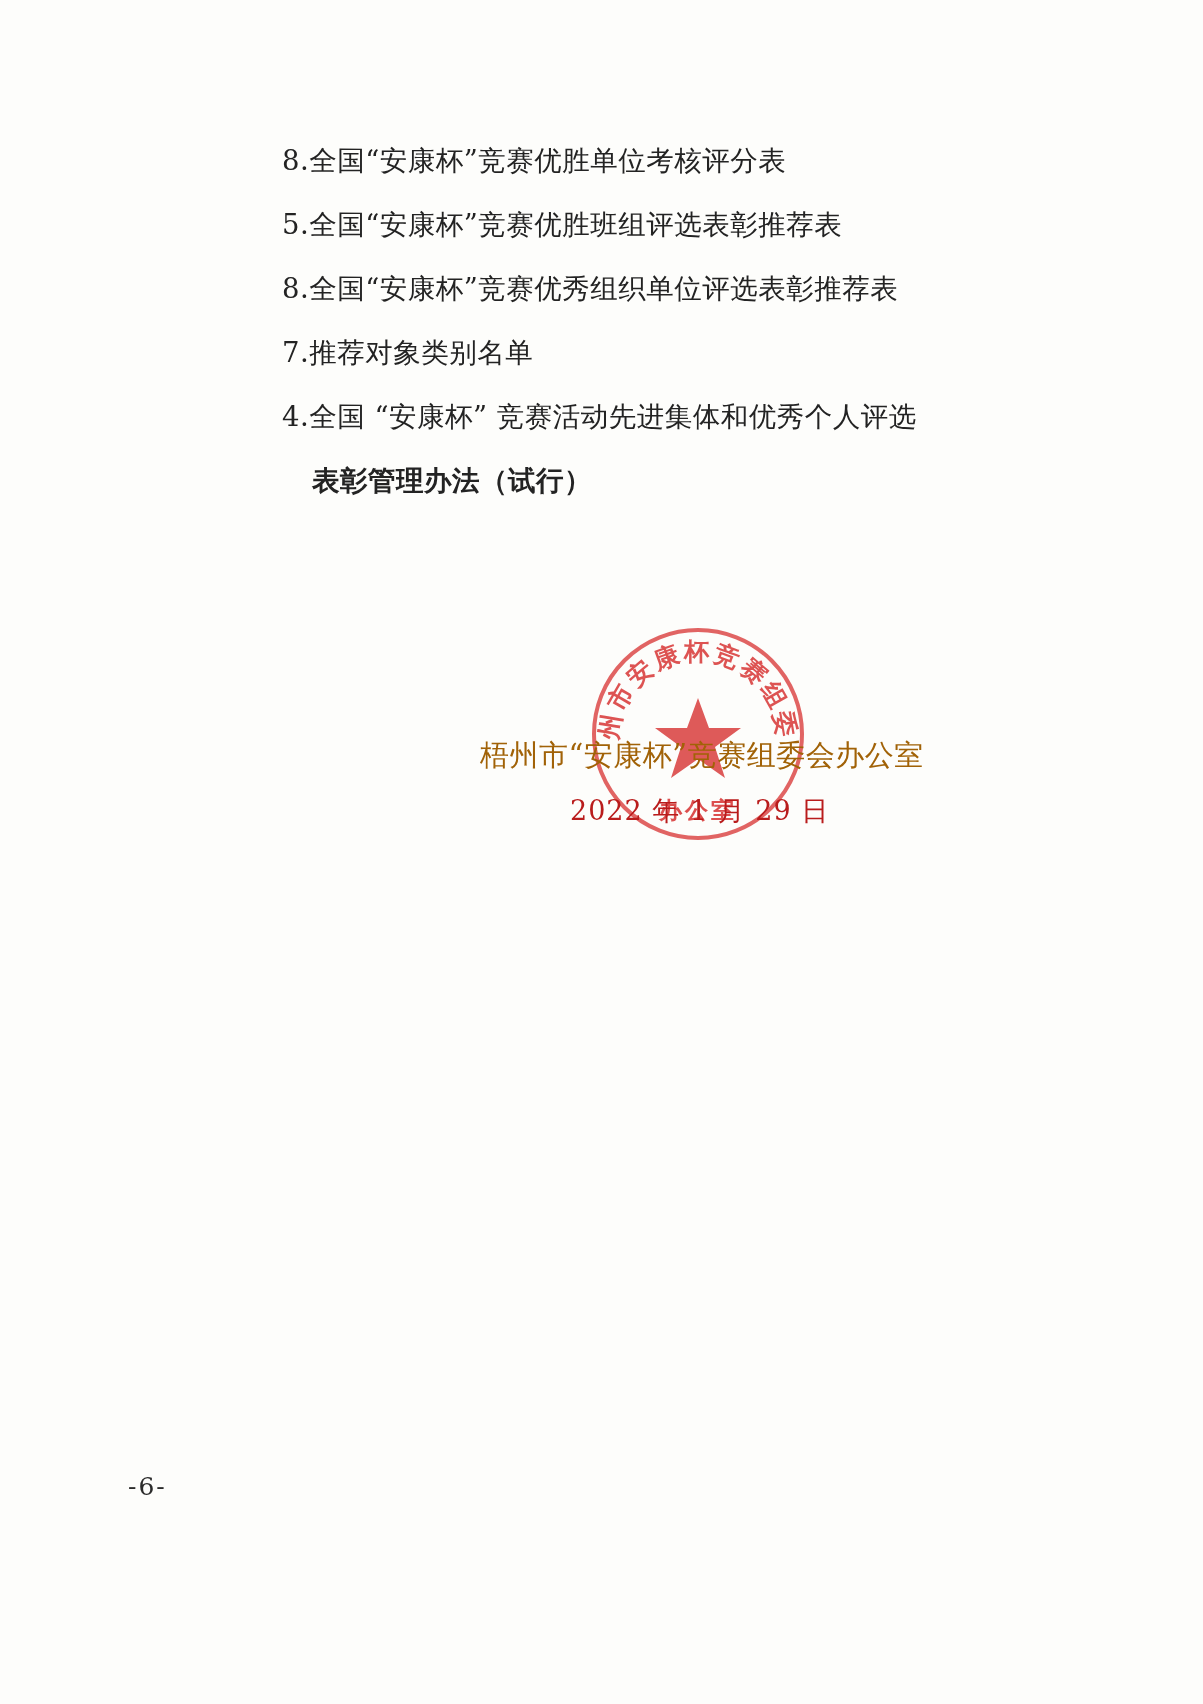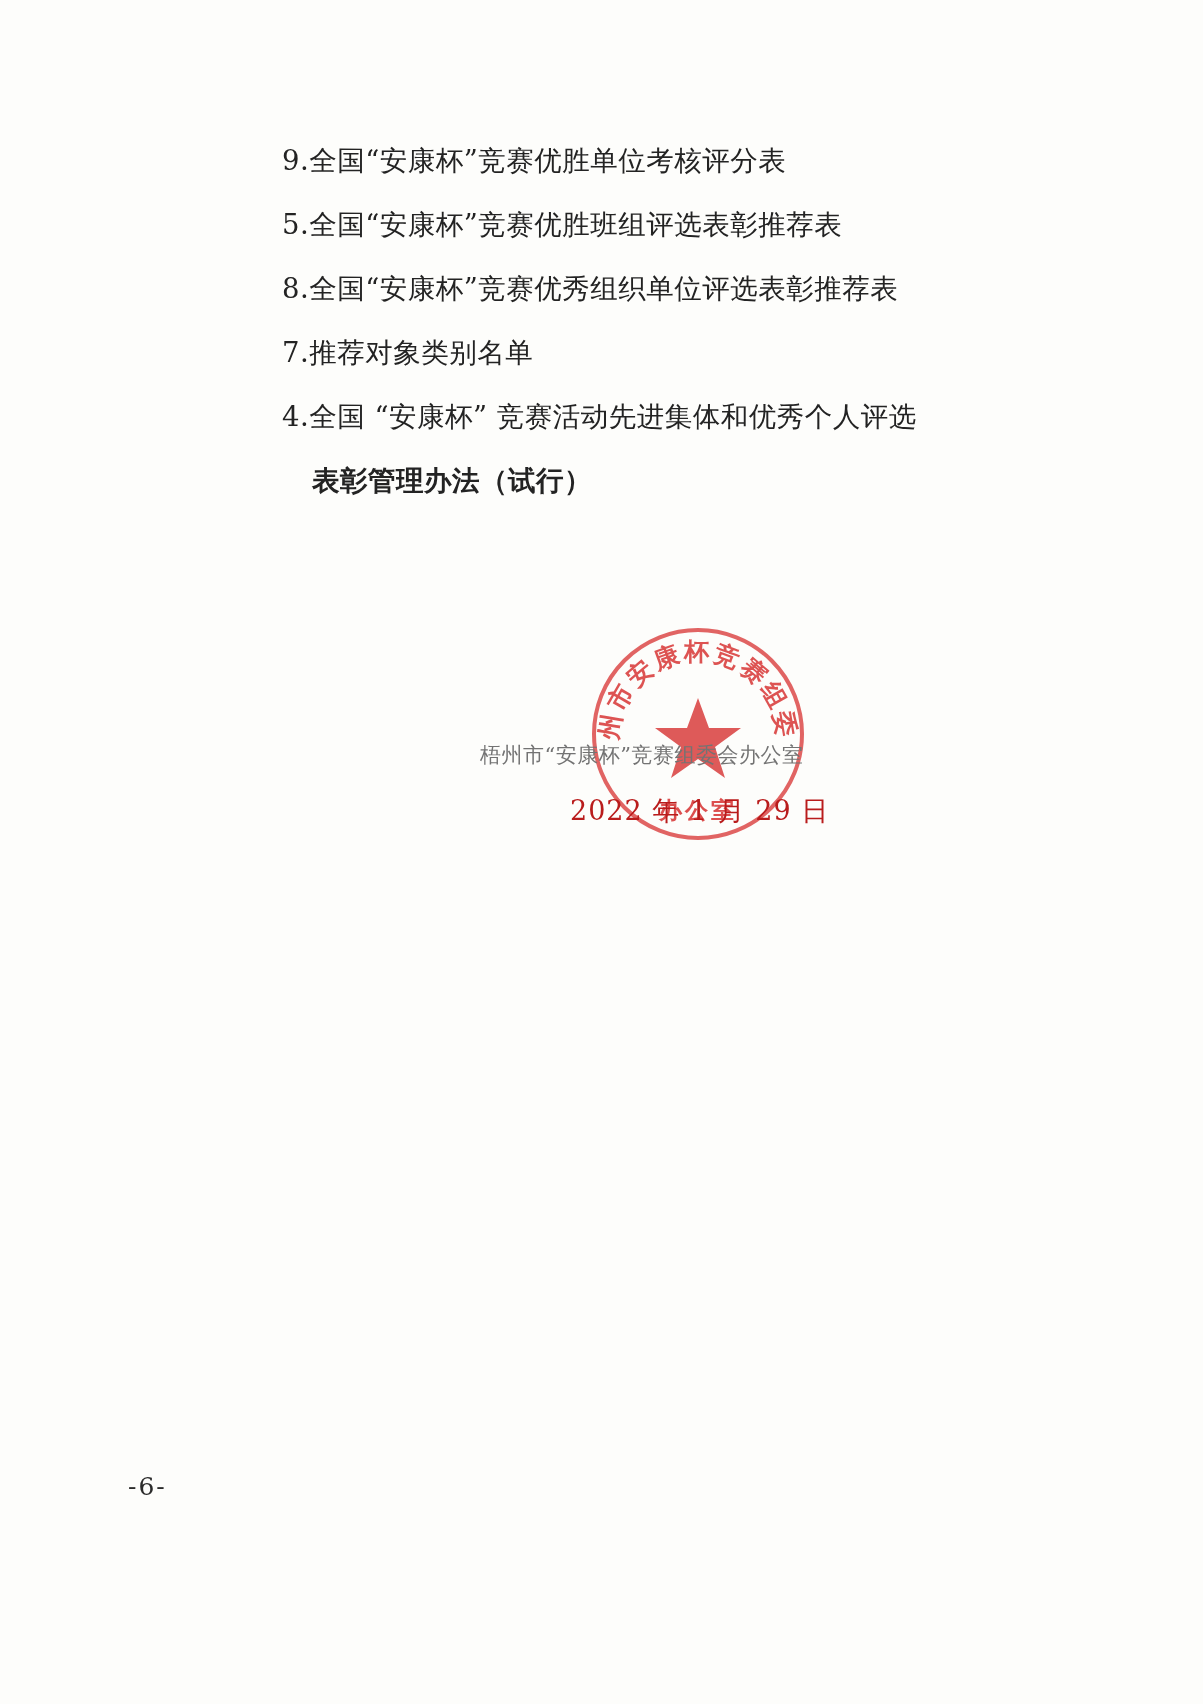--- a/index.html
+++ b/index.html
@@ -39,23 +39,23 @@
     font-weight: bold;
   }
   .signature-block {
     position: absolute;
     left: 480px;
     top: 735px;
     width: 470px;
     text-align: left;
   }
   .sign-org {
-    font-size: 21px;
+    font-size: 29px;
     line-height: 40px;
-    color: #737373;
+    color: #a16207;
     letter-spacing: 0.5px;
     white-space: nowrap;
   }
   .sign-date {
     font-size: 27px;
     line-height: 40px;
     color: #b91c1c;
     letter-spacing: 1px;
     margin-top: 16px;
     padding-left: 90px;
@@ -104,21 +104,21 @@
     letter-spacing: 2px;
     font-family: "DejaVu Serif", "Liberation Serif", serif;
   }
 </style>
 </head>
 <body>
 
 <div class="page">
 
   <div class="content">
-    <div class="doc-line">9.全国“安康杯”竞赛优胜单位考核评分表</div>
+    <div class="doc-line">8.全国“安康杯”竞赛优胜单位考核评分表</div>
     <div class="doc-line">5.全国“安康杯”竞赛优胜班组评选表彰推荐表</div>
     <div class="doc-line">8.全国“安康杯”竞赛优秀组织单位评选表彰推荐表</div>
     <div class="doc-line">7.推荐对象类别名单</div>
     <div class="doc-line">4.全国 “安康杯” 竞赛活动先进集体和优秀个人评选</div>
     <div class="doc-line indent">表彰管理办法（试行）</div>
   </div>
 
   <div class="seal">
     <div class="ring"></div>
     <svg viewBox="0 0 212 212" width="212" height="212" aria-hidden="true">

